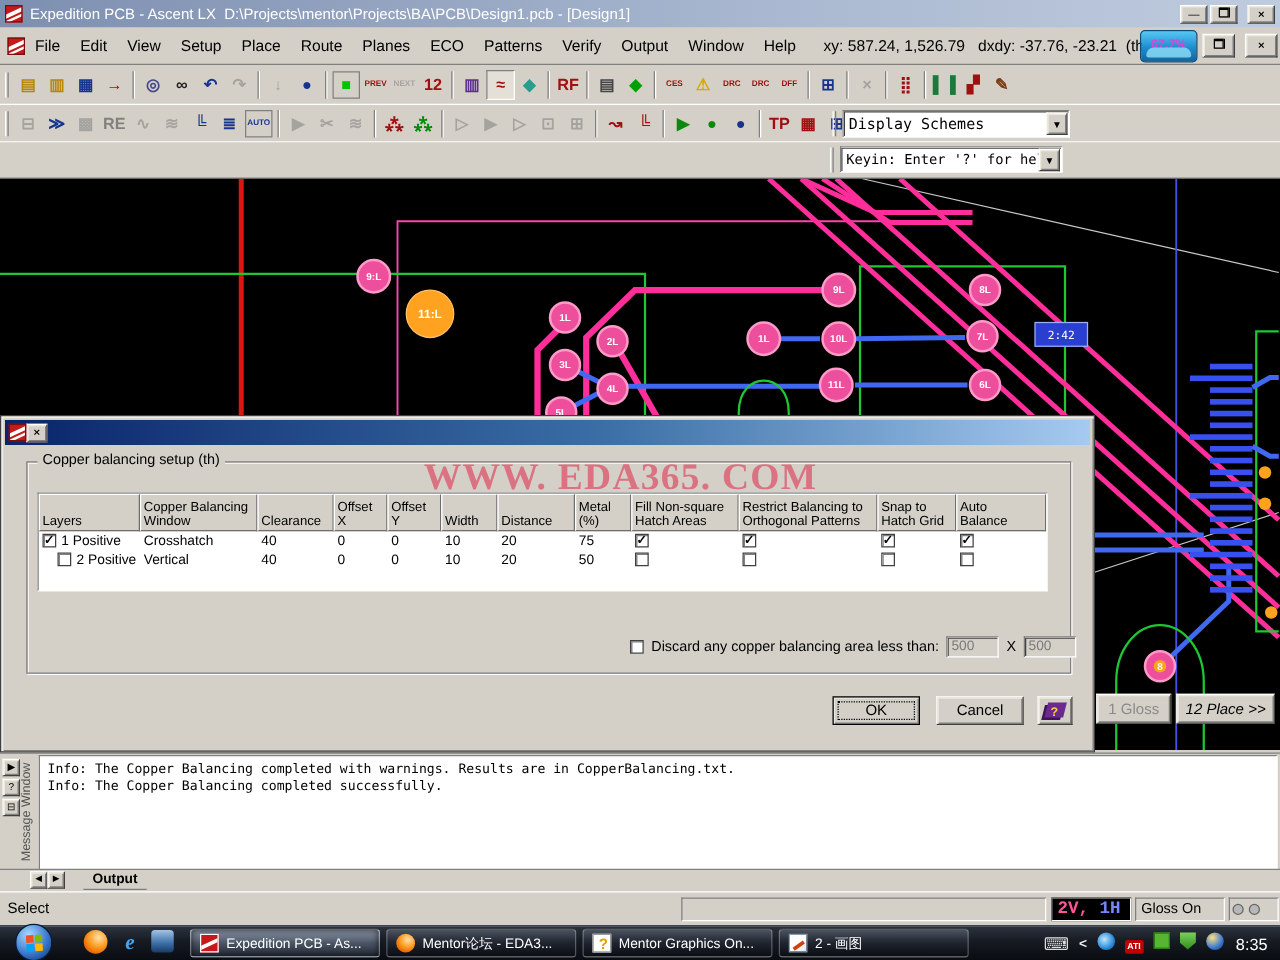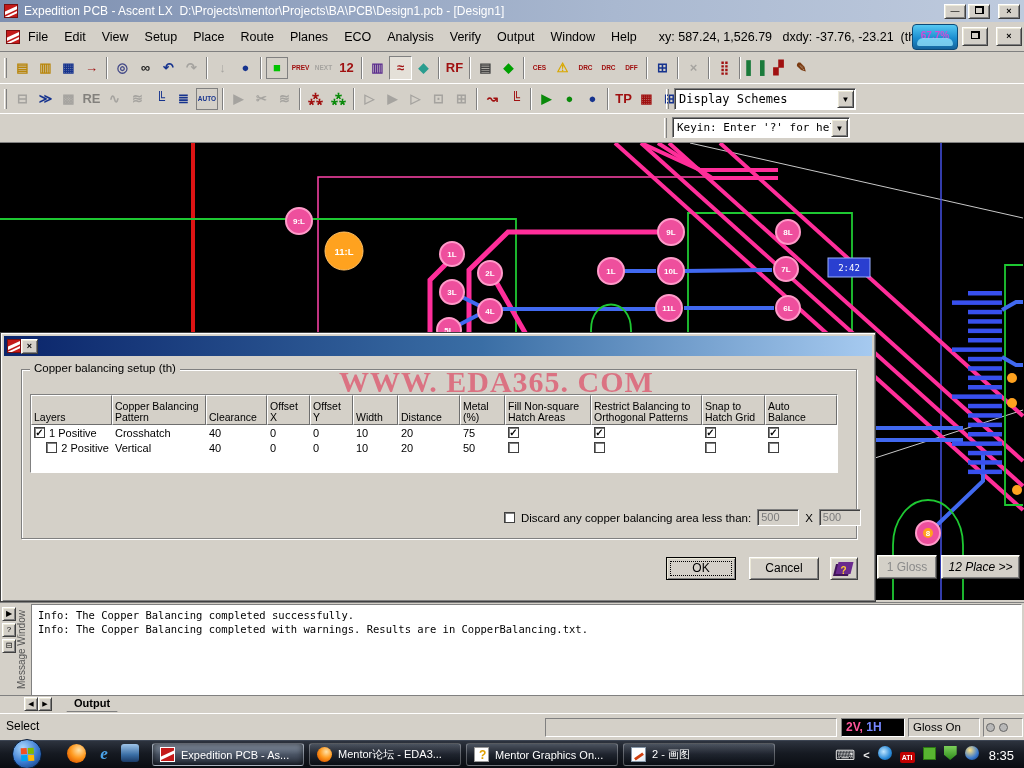--- a/index.html
+++ b/index.html
@@ -104,21 +104,21 @@
   .mwcontent .pad-top{height:3px;}
   .tabrow{position:absolute;left:0;bottom:0;width:1024px;height:18px;border-top:1px solid #808080;display:flex;align-items:flex-start;padding-left:24px;}
   .tarrow{width:14px;height:14px;margin-top:1px;font-size:7px;line-height:12px;text-align:center;flex:none;}
   .sheettab{margin-left:6px;height:16px;background:#d4d0c8;padding:1px 16px 0 16px;font-size:11px;font-weight:bold;
     clip-path:polygon(0 0,100% 0,calc(100% - 9px) 100%,9px 100%);border-bottom:1px solid #808080;}
 
   
   .statusbar{position:absolute;left:0;top:713px;width:1024px;height:27px;background:#d4d0c8;border-top:1px solid #fff;font-size:12px;}
   .statusbar .mode{position:absolute;left:6px;top:5px;}
   .spanel{position:absolute;top:4px;height:19px;border:1px solid;border-color:#808080 #fff #fff #808080;background:#d4d0c8;font-size:11.5px;line-height:17px;padding:0 4px;}
-  .spanel.black{background:#000;font-weight:bold;font-family:Liberation Sans, sans-serif;font-size:12px;}
+  .spanel.black{background:#000;font-weight:bold;font-family:Liberation Mono, monospace;font-size:14px;}
   .led{display:inline-block;width:9px;height:9px;border-radius:50%;margin:4px 2px 0 2px;border:1px solid #666;}
 
   
   .taskbar{position:absolute;left:0;top:740px;width:1024px;height:28px;
     background:linear-gradient(#2d333e,#161a22 45%,#090c11);border-top:1px solid #3c4452;display:flex;align-items:center;}
   .orb{position:absolute;left:12px;top:-2px;width:30px;height:30px;border-radius:50%;
     background:radial-gradient(circle at 35% 28%,#aad8ff,#3a7ad0 55%,#0b2f66);border:1px solid #071c3a;
     display:flex;align-items:center;justify-content:center;}
   .flag{display:grid;grid-template-columns:6px 6px;grid-template-rows:6px 6px;gap:1px;transform:rotate(-3deg);}
   .flag span{display:block;}
@@ -167,21 +167,21 @@
     <span class="mlogo"></span>
     <span style="display:flex;">
         <span class="mi">File</span>
         <span class="mi">Edit</span>
         <span class="mi">View</span>
         <span class="mi">Setup</span>
         <span class="mi">Place</span>
         <span class="mi">Route</span>
         <span class="mi">Planes</span>
         <span class="mi">ECO</span>
-        <span class="mi">Analysis</span>
+        <span class="mi">Patterns</span>
         <span class="mi">Verify</span>
         <span class="mi">Output</span>
         <span class="mi">Window</span>
         <span class="mi">Help</span>
       </span>
     <span class="coords">xy: 587.24, 1,526.79   dxdy: -37.76, -23.21  (th)</span>
     <div class="overlaypct">
       <span>67.7%</span>
     </div>
     <span class="mdibtn raised" style="left:962px;width:26px;"><span class="restoreG"></span></span>
@@ -412,21 +412,21 @@
       <span class="dclose raised">×</span>
     </div>
     <div class="groupbox">
       <span class="grouplabel">Copper balancing setup (th)</span>
     </div>
     <div class="watermark">WWW. EDA365. COM</div>
     <div class="grid">
       <div class="ghead">
           <div class="th" style="width: 81px;">Layers</div>
           <div class="th" style="width: 94px;">Copper Balancing
-Pattern</div>
+Window</div>
           <div class="th" style="width: 61px;">Clearance</div>
           <div class="th" style="width: 43px;">Offset
 X</div>
           <div class="th" style="width: 43px;">Offset
 Y</div>
           <div class="th" style="width: 45px;">Width</div>
           <div class="th" style="width: 62px;">Distance</div>
           <div class="th" style="width: 45px;">Metal
 (%)</div>
           <div class="th" style="width: 86px;">Fill Non-square
@@ -506,22 +506,22 @@
   </div>
 
   <div class="msgwin">
     <span class="mwbtn raised" style="top:4px;">▶</span>
     <span class="mwbtn raised" style="top:20px;">?</span>
     <span class="mwbtn raised" style="top:36px;">⊟</span>
     <div class="vlabel">Message Window</div>
     <div class="mwcontent">
       <div class="pad-top"></div>
       <div>
+          <div class="msg">Info: The Copper Balancing completed with warnings. Results are in CopperBalancing.txt.</div>
           <div class="msg">Info: The Copper Balancing completed successfully.</div>
-          <div class="msg">Info: The Copper Balancing completed with warnings. Results are in CopperBalancing.txt.</div>
         </div>
     </div>
     <div class="tabrow">
       <span class="tarrow raised">◀</span>
       <span class="tarrow raised">▶</span>
       <span class="sheettab">Output</span>
     </div>
   </div>
 
   <div class="statusbar">

